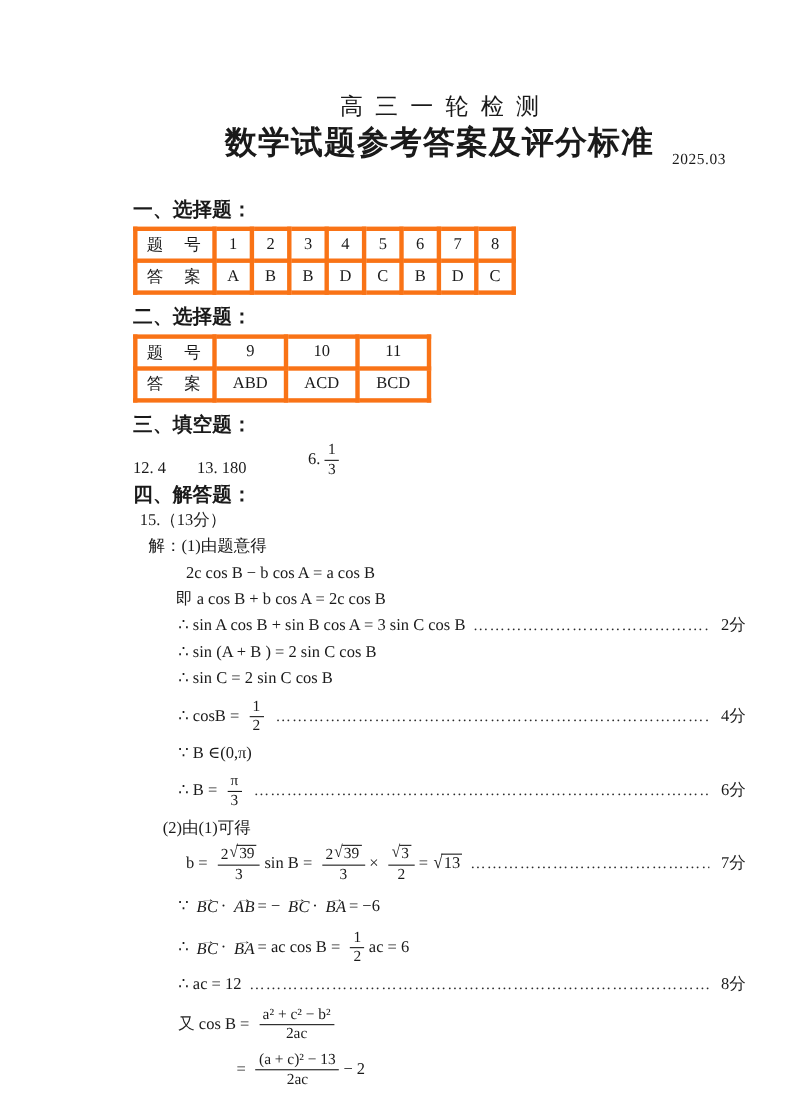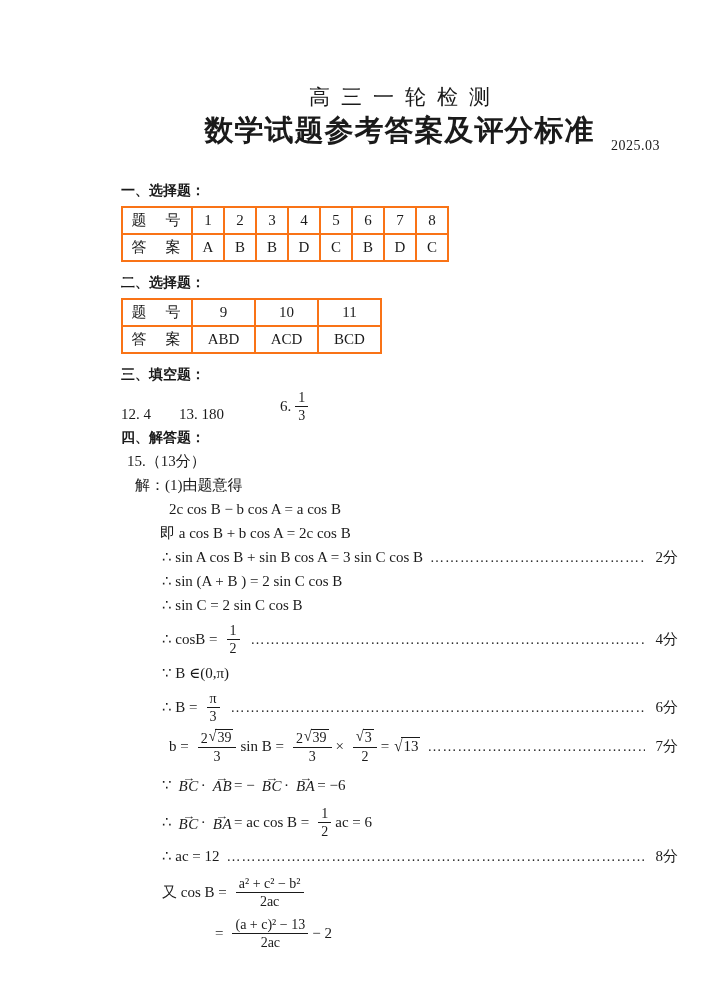--- a/index.html
+++ b/index.html
@@ -37,34 +37,34 @@
   .doc-date{
     position:absolute;right:18px;bottom:-2px;
     font-size:14px;font-weight:400;letter-spacing:0.5px;
   }
 
   
   .sec-heading{
     margin-top:28px;
     font-family:"Liberation Sans","DejaVu Sans",sans-serif;
     font-weight:700;
-    font-size:14px;
+    font-size:18px;
     line-height:20px;
   }
   .sec-heading.tight{margin-top:10px;}
   .sec-heading.tighter{margin-top:4px;}
 
   
   table.ans-table{
     border-collapse:collapse;
     margin-top:6px;
     border:2px solid #1a1a1a;
   }
   table.ans-table td{
-    border:2px solid #f97316;
+    border:4px solid #f97316;
     text-align:center;
     height:25px;
     padding:0 2px;
     font-size:15px;
   }
   table.ans-table td.lbl{width:64px;letter-spacing:2px;}
   table.t8 td.c{width:26px;}
   table.t3 td.c{width:57px;}
 
   
@@ -242,20 +242,23 @@
     <div class="mline pl41 mt8">
       <span class="sp">∴ B =</span>
       <span class="frac">
         <span class="nm">π</span>
         <span class="dn">3</span>
       </span>
       <span class="dots">………………………………………………………………………………………………………………………………………………………………………………………………………………………………………………</span>
       <span class="score">6分</span>
     </div>
 
+    <div class="mline pl27 mt8">
+      <span>(2)由(1)可得</span>
+    </div>
 
     <div class="mline pl48">
       <span class="sp">b =</span>
       <span class="frac">
         <span class="nm">
           <span>2</span>
           <span class="sqrt">
               <span class="sq">√</span>
               <span class="rad">39</span>
             </span>

